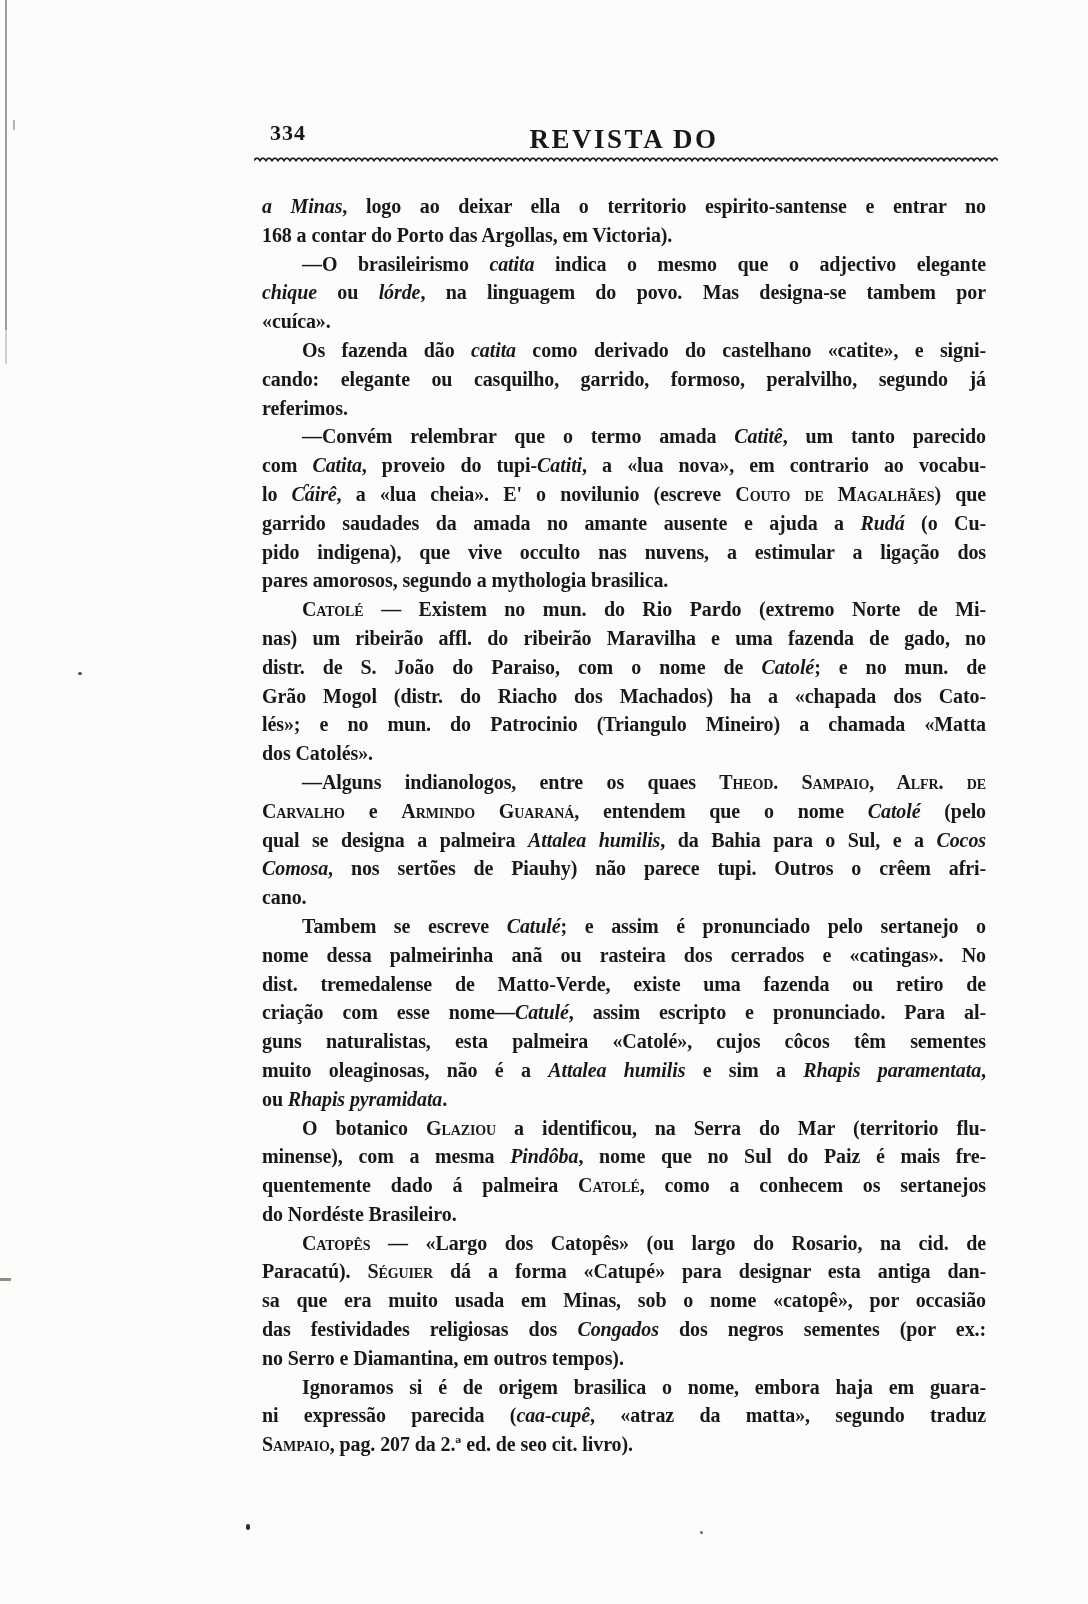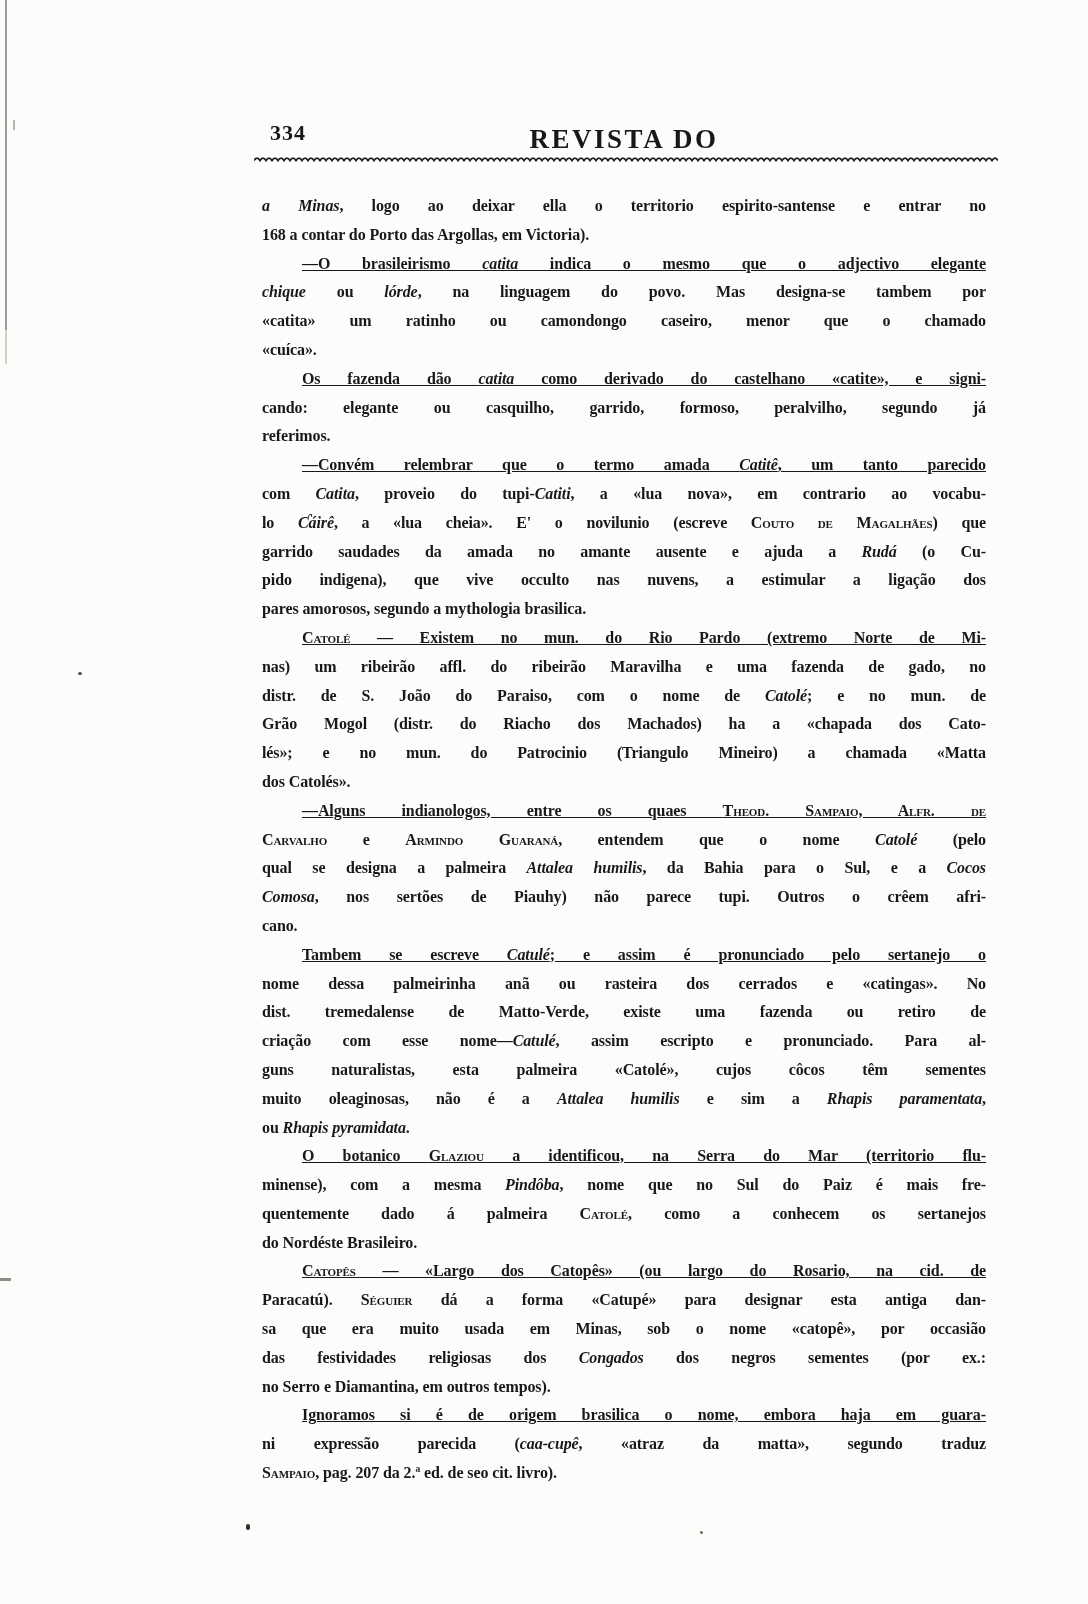--- a/index.html
+++ b/index.html
@@ -39,32 +39,32 @@
   }
   .wavy-rule {
     position: absolute; top: 36px; left: -8px;
     width: 744px; height: 10px;
     display: block;
   }
   .wavy-rule path { fill: none; stroke: #1c1c1c; stroke-width: 1.8; }
 
   .body-text {
     position: absolute; top: 74px; left: 0; width: 724px;
-    font-size: 16px; font-weight: 700;
+    font-size: 20px; font-weight: 700;
     line-height: 28.8px;
     letter-spacing: -0.1px;
   }
   .line {
     height: 28.8px;
     overflow: hidden;
     text-align: justify;
     text-align-last: justify;
   }
   .line.last { text-align-last: left; }
-  .line.indent { text-indent: 40px; text-decoration: underline; }
+  .line.indent { text-indent: 40px; }
   .it { font-style: italic; }
   .sc { font-variant-caps: small-caps; }
 </style>
 </head>
 <body>
 
 <div class="page">
 
   <div class="artifact edge-line-top"></div>
   <div class="artifact edge-line-fade"></div>
@@ -78,21 +78,20 @@
     <span class="header-num">334</span>
     <span class="header-title">REVISTA DO</span>
     <svg class="wavy-rule" viewBox="0 0 744 10" aria-hidden="true">
       <path id="wave-path" d="M0 6.5 q3 -4.6 6 0 q3 -4.6 6 0 q3 -4.6 6 0 q3 -4.6 6 0 q3 -4.6 6 0 q3 -4.6 6 0 q3 -4.6 6 0 q3 -4.6 6 0 q3 -4.6 6 0 q3 -4.6 6 0 q3 -4.6 6 0 q3 -4.6 6 0 q3 -4.6 6 0 q3 -4.6 6 0 q3 -4.6 6 0 q3 -4.6 6 0 q3 -4.6 6 0 q3 -4.6 6 0 q3 -4.6 6 0 q3 -4.6 6 0 q3 -4.6 6 0 q3 -4.6 6 0 q3 -4.6 6 0 q3 -4.6 6 0 q3 -4.6 6 0 q3 -4.6 6 0 q3 -4.6 6 0 q3 -4.6 6 0 q3 -4.6 6 0 q3 -4.6 6 0 q3 -4.6 6 0 q3 -4.6 6 0 q3 -4.6 6 0 q3 -4.6 6 0 q3 -4.6 6 0 q3 -4.6 6 0 q3 -4.6 6 0 q3 -4.6 6 0 q3 -4.6 6 0 q3 -4.6 6 0 q3 -4.6 6 0 q3 -4.6 6 0 q3 -4.6 6 0 q3 -4.6 6 0 q3 -4.6 6 0 q3 -4.6 6 0 q3 -4.6 6 0 q3 -4.6 6 0 q3 -4.6 6 0 q3 -4.6 6 0 q3 -4.6 6 0 q3 -4.6 6 0 q3 -4.6 6 0 q3 -4.6 6 0 q3 -4.6 6 0 q3 -4.6 6 0 q3 -4.6 6 0 q3 -4.6 6 0 q3 -4.6 6 0 q3 -4.6 6 0 q3 -4.6 6 0 q3 -4.6 6 0 q3 -4.6 6 0 q3 -4.6 6 0 q3 -4.6 6 0 q3 -4.6 6 0 q3 -4.6 6 0 q3 -4.6 6 0 q3 -4.6 6 0 q3 -4.6 6 0 q3 -4.6 6 0 q3 -4.6 6 0 q3 -4.6 6 0 q3 -4.6 6 0 q3 -4.6 6 0 q3 -4.6 6 0 q3 -4.6 6 0 q3 -4.6 6 0 q3 -4.6 6 0 q3 -4.6 6 0 q3 -4.6 6 0 q3 -4.6 6 0 q3 -4.6 6 0 q3 -4.6 6 0 q3 -4.6 6 0 q3 -4.6 6 0 q3 -4.6 6 0 q3 -4.6 6 0 q3 -4.6 6 0 q3 -4.6 6 0 q3 -4.6 6 0 q3 -4.6 6 0 q3 -4.6 6 0 q3 -4.6 6 0 q3 -4.6 6 0 q3 -4.6 6 0 q3 -4.6 6 0 q3 -4.6 6 0 q3 -4.6 6 0 q3 -4.6 6 0 q3 -4.6 6 0 q3 -4.6 6 0 q3 -4.6 6 0 q3 -4.6 6 0 q3 -4.6 6 0 q3 -4.6 6 0 q3 -4.6 6 0 q3 -4.6 6 0 q3 -4.6 6 0 q3 -4.6 6 0 q3 -4.6 6 0 q3 -4.6 6 0 q3 -4.6 6 0 q3 -4.6 6 0 q3 -4.6 6 0 q3 -4.6 6 0 q3 -4.6 6 0 q3 -4.6 6 0 q3 -4.6 6 0 q3 -4.6 6 0 q3 -4.6 6 0 q3 -4.6 6 0 q3 -4.6 6 0 q3 -4.6 6 0"></path>
     </svg>
     <div class="body-text" id="body-text">
         <div class="line"><span class="it">a Minas</span><span>, logo ao deixar ella o territorio espirito-santense e entrar no</span></div>
         <div class="line last"><span>168 a contar do Porto das Argollas, em Victoria).</span></div>
         <div class="line indent"><span>—O brasileirismo </span><span class="it">catita</span><span> indica o mesmo que o adjectivo elegante</span></div>
         <div class="line"><span class="it">chique</span><span> ou </span><span class="it">lórde</span><span>, na linguagem do povo. Mas designa-se tambem por</span></div>
-        <div class="line"><span>«catita» um ratinho ou camondongo caseiro, menor que o chamado</span></div>
         <div class="line last"><span>«cuíca».</span></div>
         <div class="line indent"><span>Os fazenda dão </span><span class="it">catita</span><span> como derivado do castelhano «catite», e signi-</span></div>
         <div class="line"><span>cando: elegante ou casquilho, garrido, formoso, peralvilho, segundo já</span></div>
         <div class="line last"><span>referimos.</span></div>
         <div class="line indent"><span>—Convém relembrar que o termo amada </span><span class="it">Catitê</span><span>, um tanto parecido</span></div>
         <div class="line"><span>com </span><span class="it">Catita</span><span>, proveio do tupi-</span><span class="it">Catiti</span><span>, a «lua nova», em contrario ao vocabu-</span></div>
         <div class="line"><span>lo </span><span class="it">Ƈáirê</span><span>, a «lua cheia». E' o novilunio (escreve </span><span class="sc">Couto de Magalhães</span><span>) que</span></div>
         <div class="line"><span>garrido saudades da amada no amante ausente e ajuda a </span><span class="it">Rudá</span><span> (o Cu-</span></div>
         <div class="line"><span>pido indigena), que vive occulto nas nuvens, a estimular a ligação dos</span></div>
         <div class="line last"><span>pares amorosos, segundo a mythologia brasilica.</span></div>

